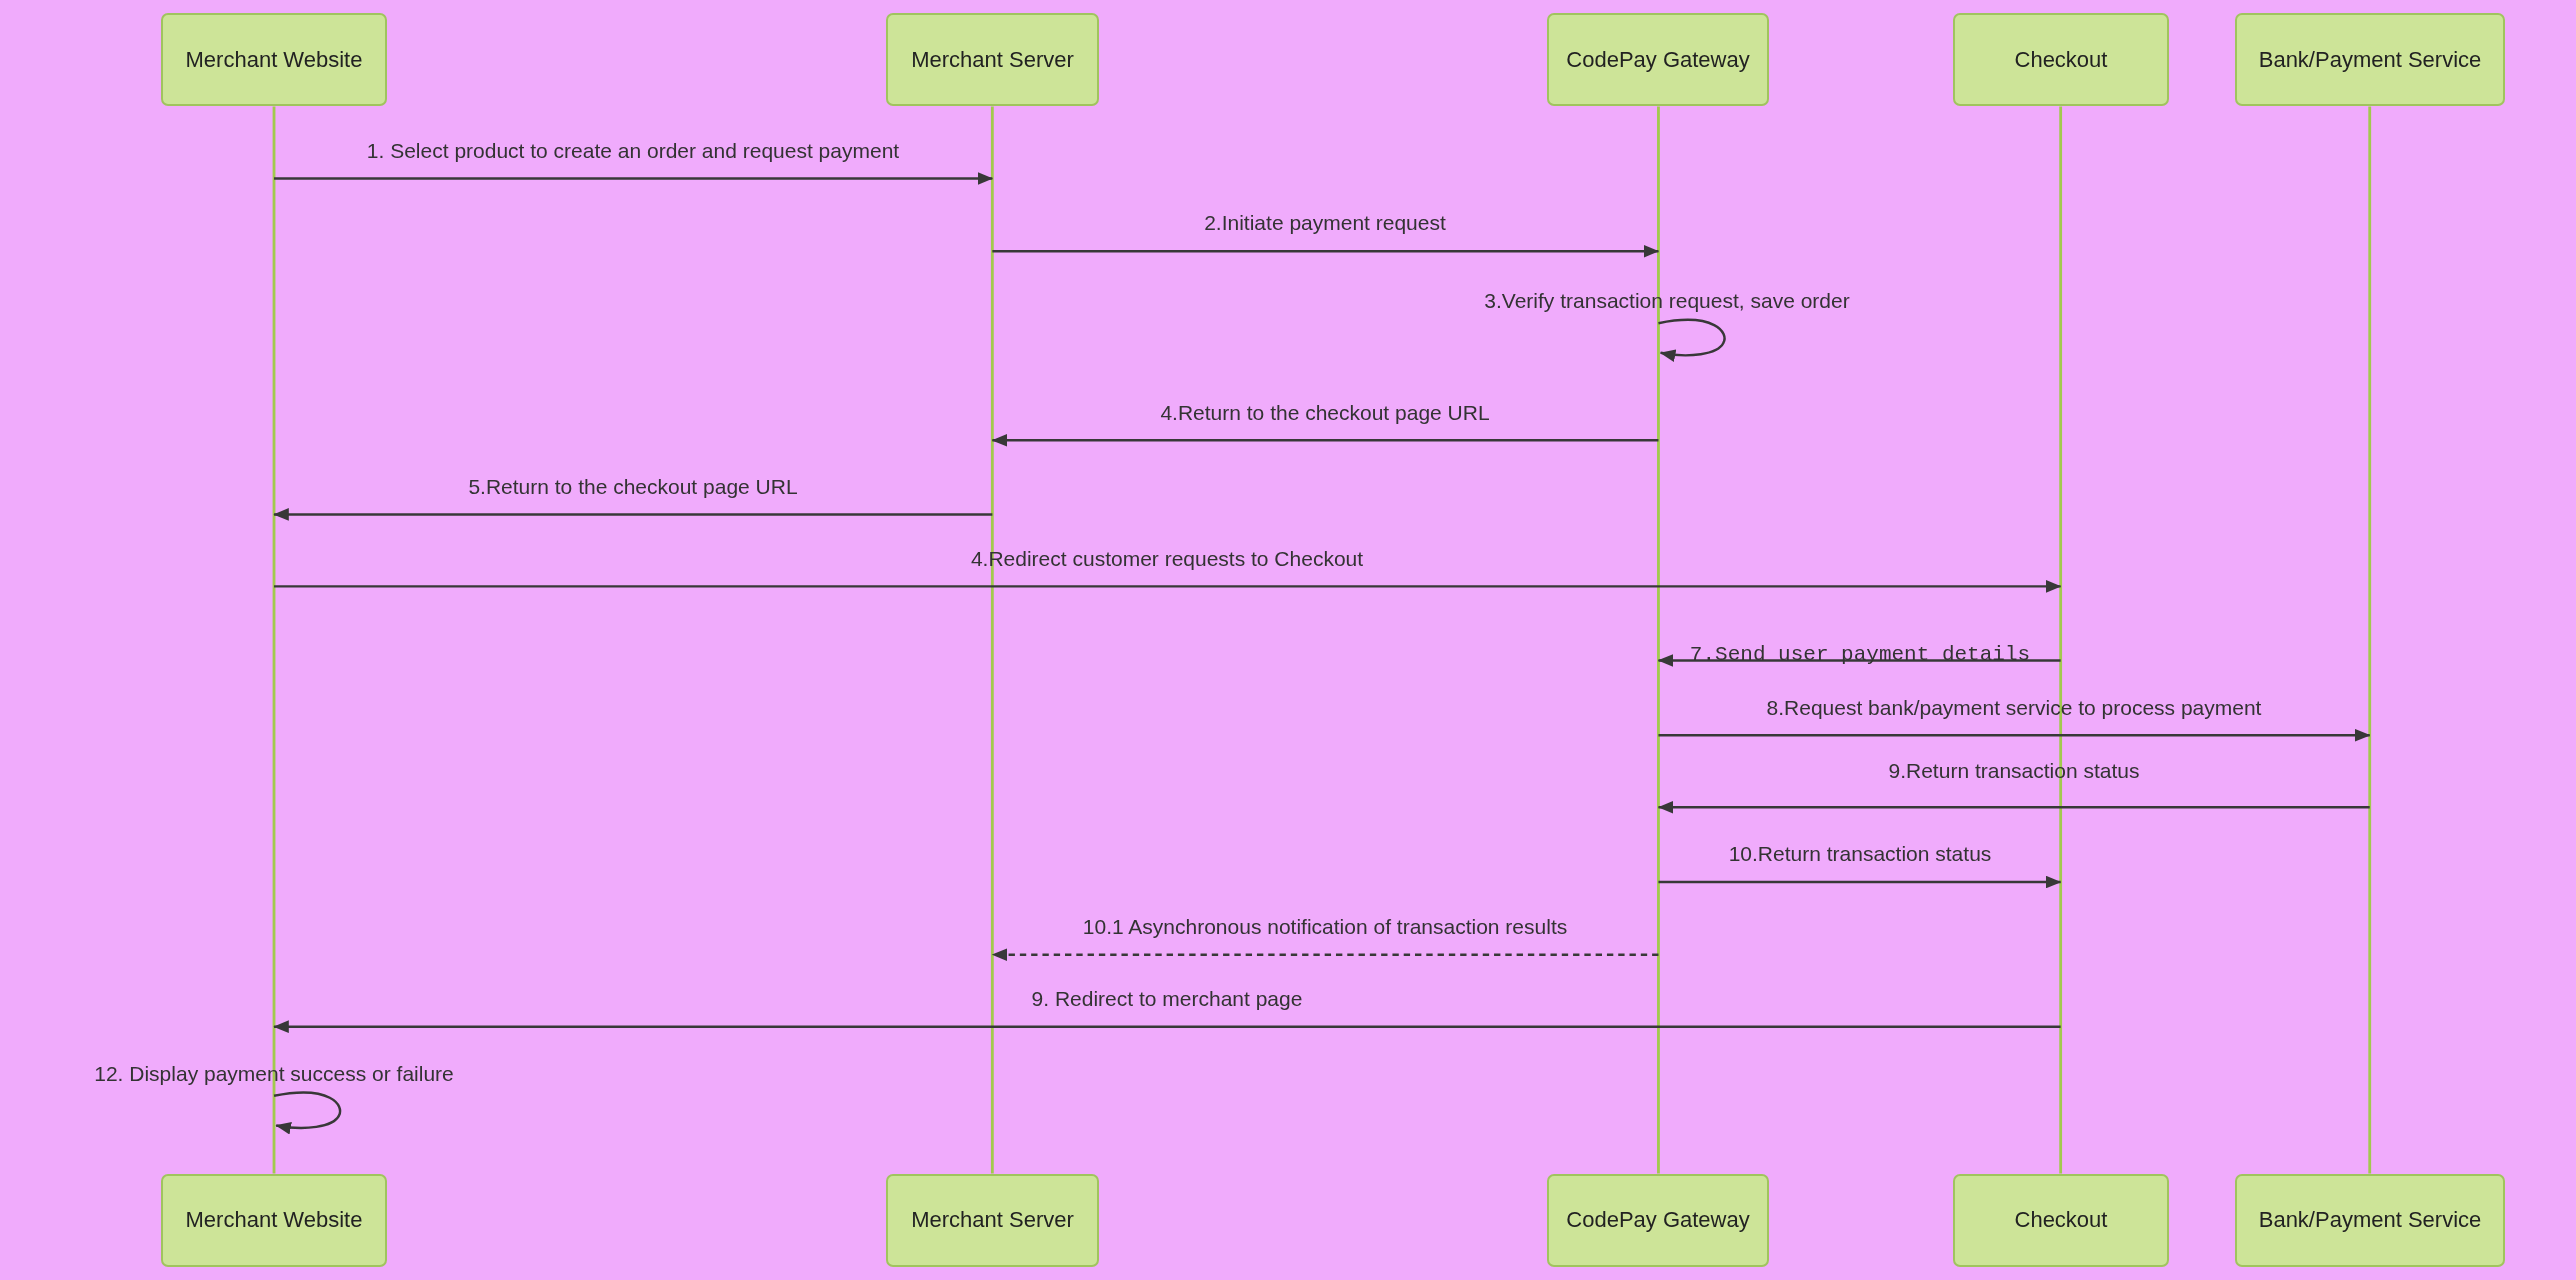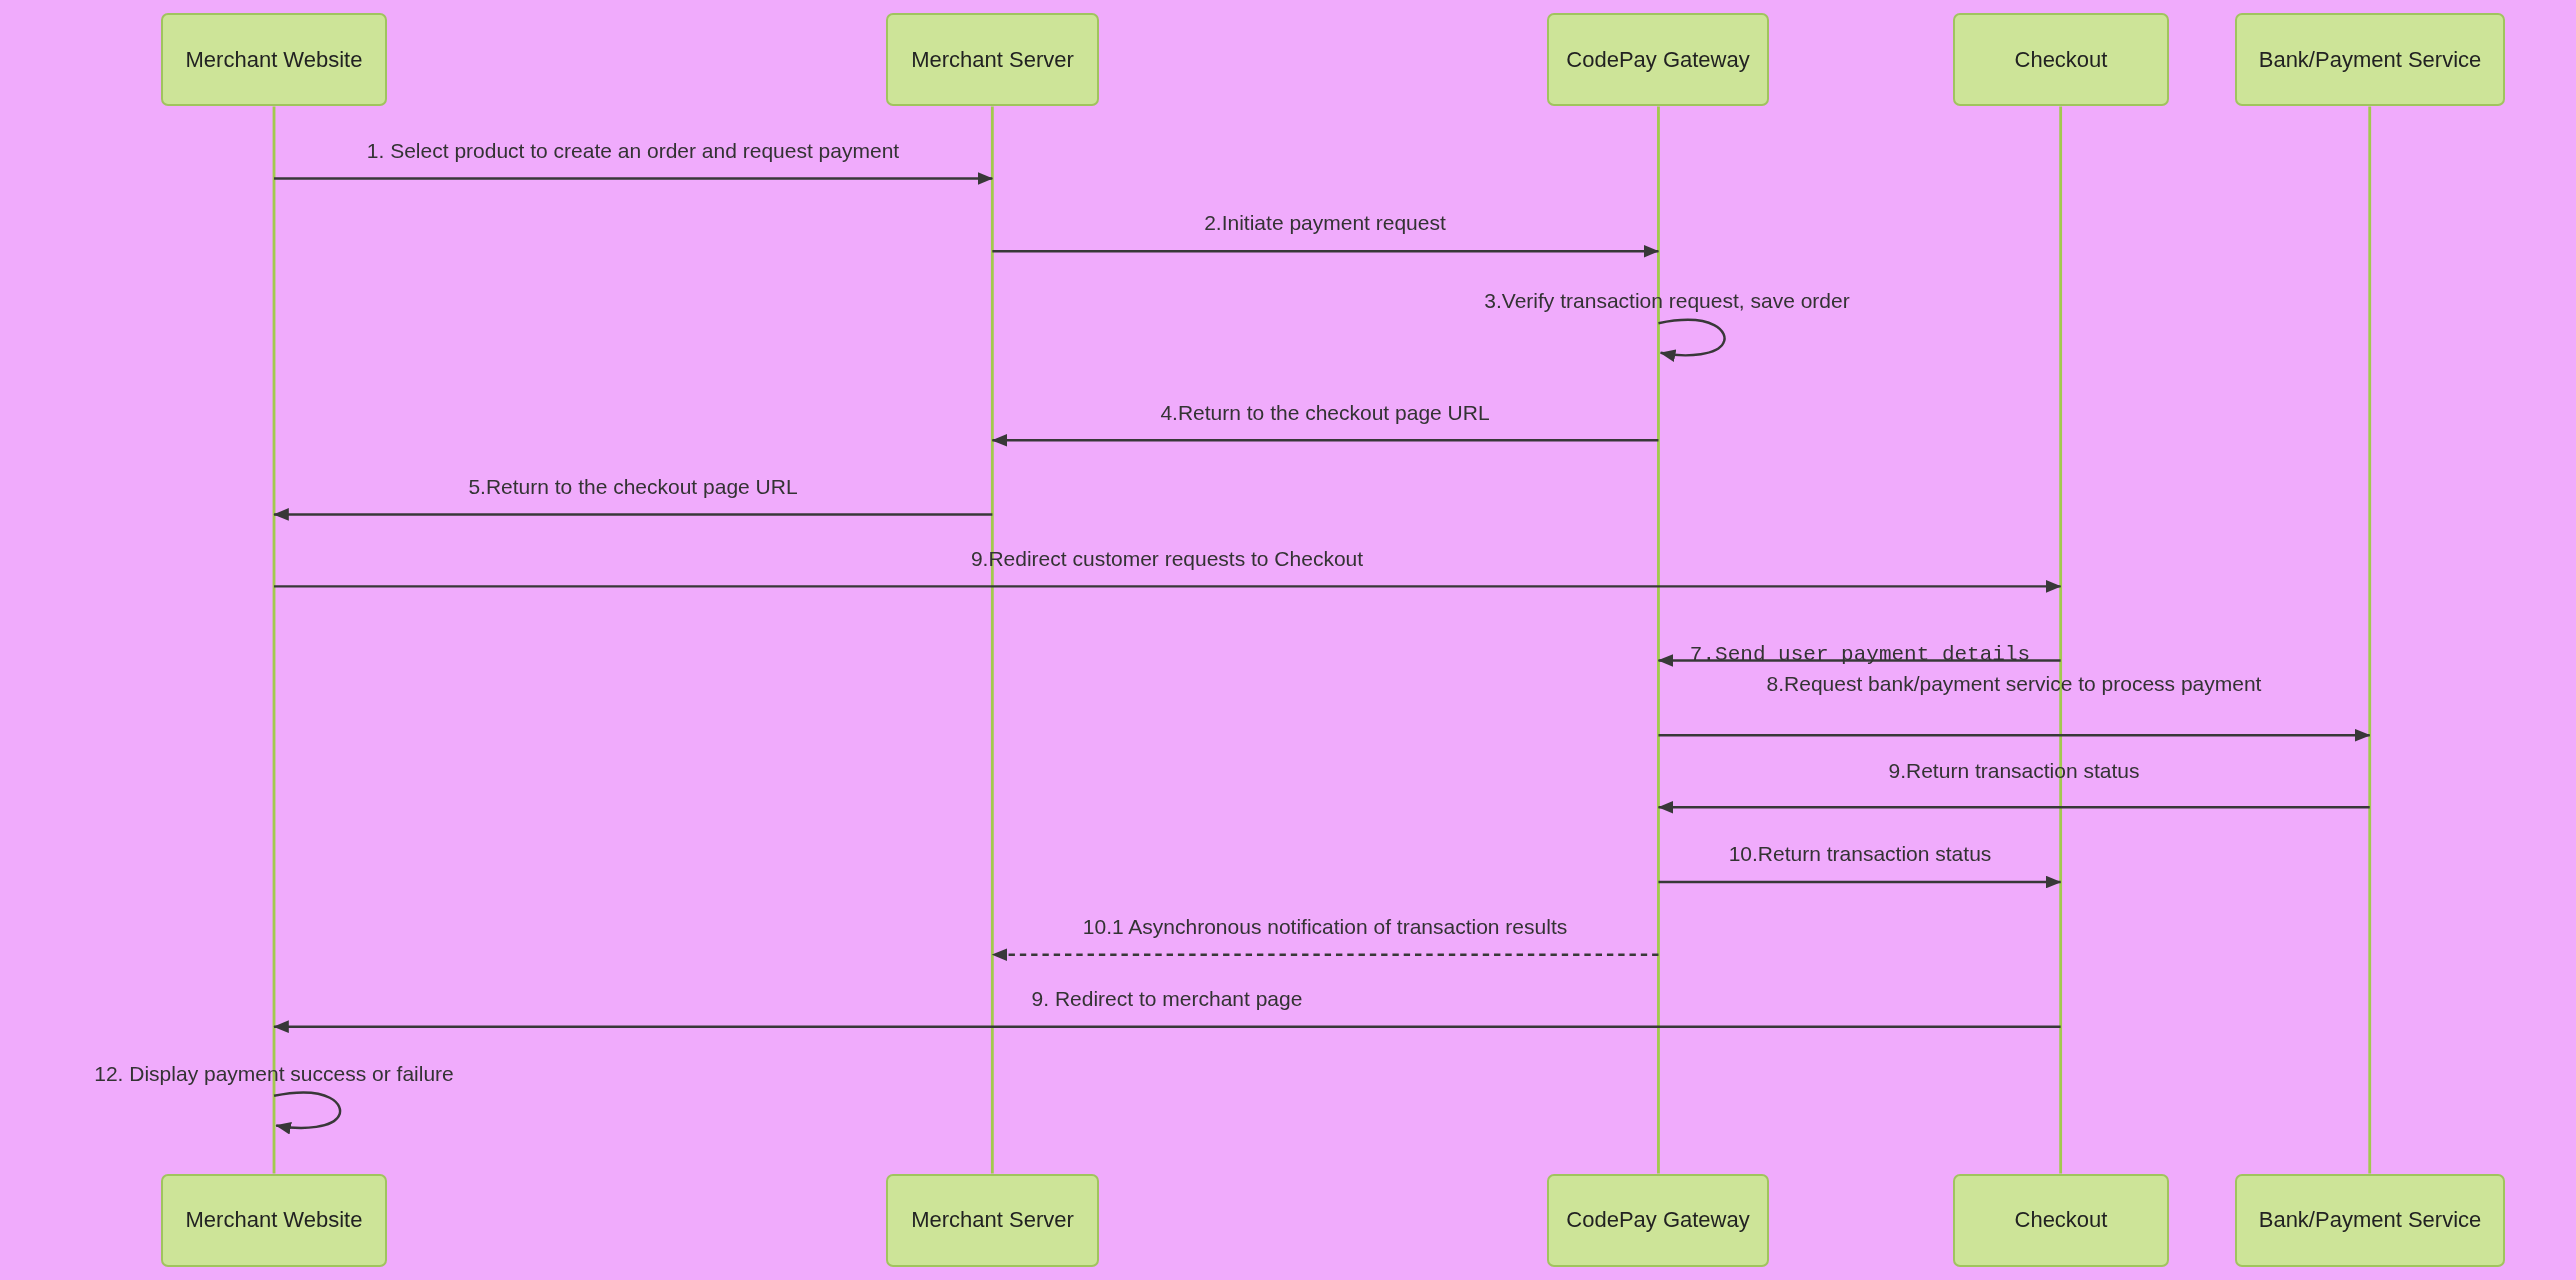--- a/index.html
+++ b/index.html
@@ -98,23 +98,23 @@
       <div class="actor-box" style="left: 2235px; top: 1174px; width: 270px; height: 93px; background: rgb(205, 228, 152); border: 2.8px solid rgb(160, 196, 94);">
         <span class="actor-label" style="color: rgb(34, 34, 34);">Bank/Payment Service</span>
       </div>
     </div>
   <div id="labels-layer">
       <div class="msg-label" style="color: rgb(51, 51, 51); left: 633px; bottom: 1117px;">1. Select product to create an order and request payment</div>
       <div class="msg-label" style="color: rgb(51, 51, 51); left: 1325px; bottom: 1045px;">2.Initiate payment request</div>
       <div class="msg-label" style="color: rgb(51, 51, 51); left: 1659px; bottom: 967px; margin-left: 8px;">3.Verify transaction request, save order</div>
       <div class="msg-label" style="color: rgb(51, 51, 51); left: 1325px; bottom: 855px;">4.Return to the checkout page URL</div>
       <div class="msg-label" style="color: rgb(51, 51, 51); left: 633px; bottom: 781px;">5.Return to the checkout page URL</div>
-      <div class="msg-label" style="color: rgb(51, 51, 51); left: 1167px; bottom: 709px;">9.Redirect customer requests to Checkout</div>
+      <div class="msg-label" style="color: rgb(51, 51, 51); left: 1167px; bottom: 709px;">4.Redirect customer requests to Checkout</div>
       <div class="msg-label" style="color: rgb(51, 51, 51); left: 1860px; bottom: 614px; font-family: Liberation Mono, monospace;">7.Send user payment details</div>
-      <div class="msg-label" style="color: rgb(51, 51, 51); left: 2014px; bottom: 584px;">8.Request bank/payment service to process payment</div>
+      <div class="msg-label" style="color: rgb(51, 51, 51); left: 2014px; bottom: 560px;">8.Request bank/payment service to process payment</div>
       <div class="msg-label" style="color: rgb(51, 51, 51); left: 2014px; bottom: 497px;">9.Return transaction status</div>
       <div class="msg-label" style="color: rgb(51, 51, 51); left: 1860px; bottom: 414px;">10.Return transaction status</div>
       <div class="msg-label" style="color: rgb(51, 51, 51); left: 1325px; bottom: 341px;">10.1 Asynchronous notification of transaction results</div>
       <div class="msg-label" style="color: rgb(51, 51, 51); left: 1167px; bottom: 269px;">9. Redirect to merchant page</div>
       <div class="msg-label" style="color: rgb(51, 51, 51); left: 274px; bottom: 194px;">12. Display payment success or failure</div>
     </div>
 </div>
 
 
 </body></html>

